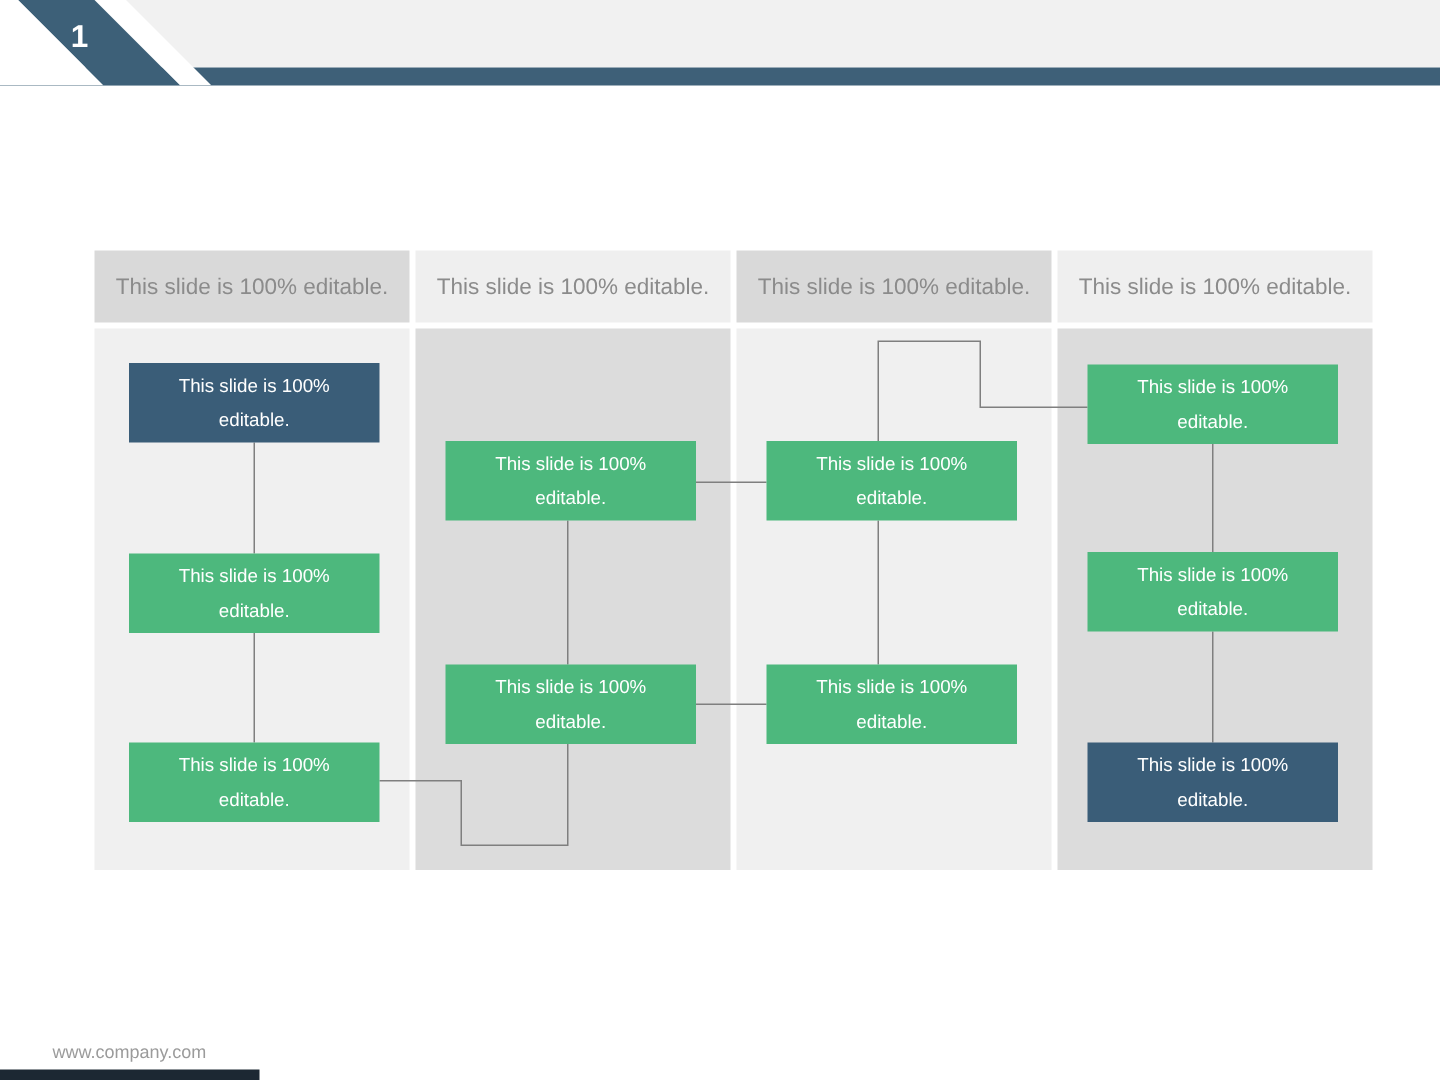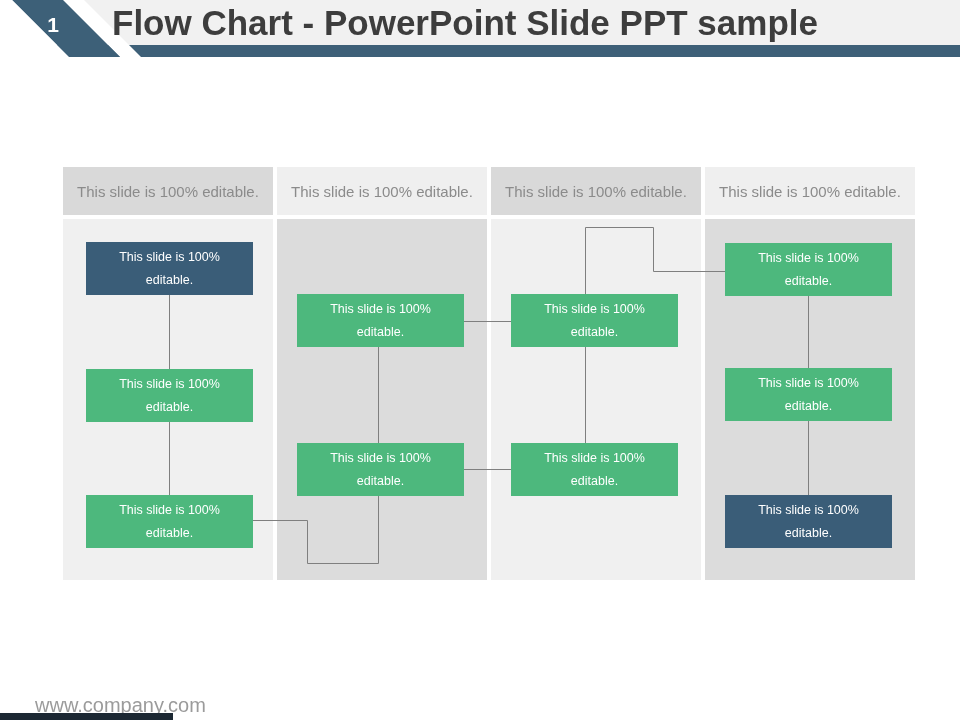--- a/index.html
+++ b/index.html
@@ -36,35 +36,34 @@
           display:flex; align-items:center; justify-content:center;
           text-align:center; color:#ffffff; font-size:12.5px; line-height:23px;
           padding:0 16px; }
   .node.green { background:#4db87d; }
   .node.blue  { background:#3a5d78; }
 
   .connectors { position:absolute; left:0; top:0; width:960px; height:720px; pointer-events:none; }
   .connectors path { fill:none; stroke:#7f7f7f; stroke-width:1; }
 
   
-  .footer-url { position:absolute; left:35px; top:694px; font-size:20px; color:#9b9b9b; }
+  .footer-url { position:absolute; left:35px; top:694px; font-size:12px; color:#9b9b9b; }
   .footer-bar { position:absolute; left:0; top:713px; width:173px; height:7px; background:#1c2833; }
 </style>
 </head>
 <body>
 
 <div class="slide">
 
   <div class="title-band"></div>
   <div class="accent-bar"></div>
   <div class="white-stripe"></div>
   <div class="page-banner"></div>
   <div class="corner-wedge"></div>
   <div class="page-number">1</div>
-  <h1 class="slide-title">Flow Chart - PowerPoint Slide PPT sample</h1>
 
   <div class="col-header hd-dark" style="left:63px;">This slide is 100% editable.</div>
   <div class="col-header hd-light" style="left:277px;">This slide is 100% editable.</div>
   <div class="col-header hd-dark" style="left:491px;">This slide is 100% editable.</div>
   <div class="col-header hd-light" style="left:705px;">This slide is 100% editable.</div>
 
   <div class="col-body bd-light" style="left:63px;"></div>
   <div class="col-body bd-dark" style="left:277px;"></div>
   <div class="col-body bd-light" style="left:491px;"></div>
   <div class="col-body bd-dark" style="left:705px;"></div>

